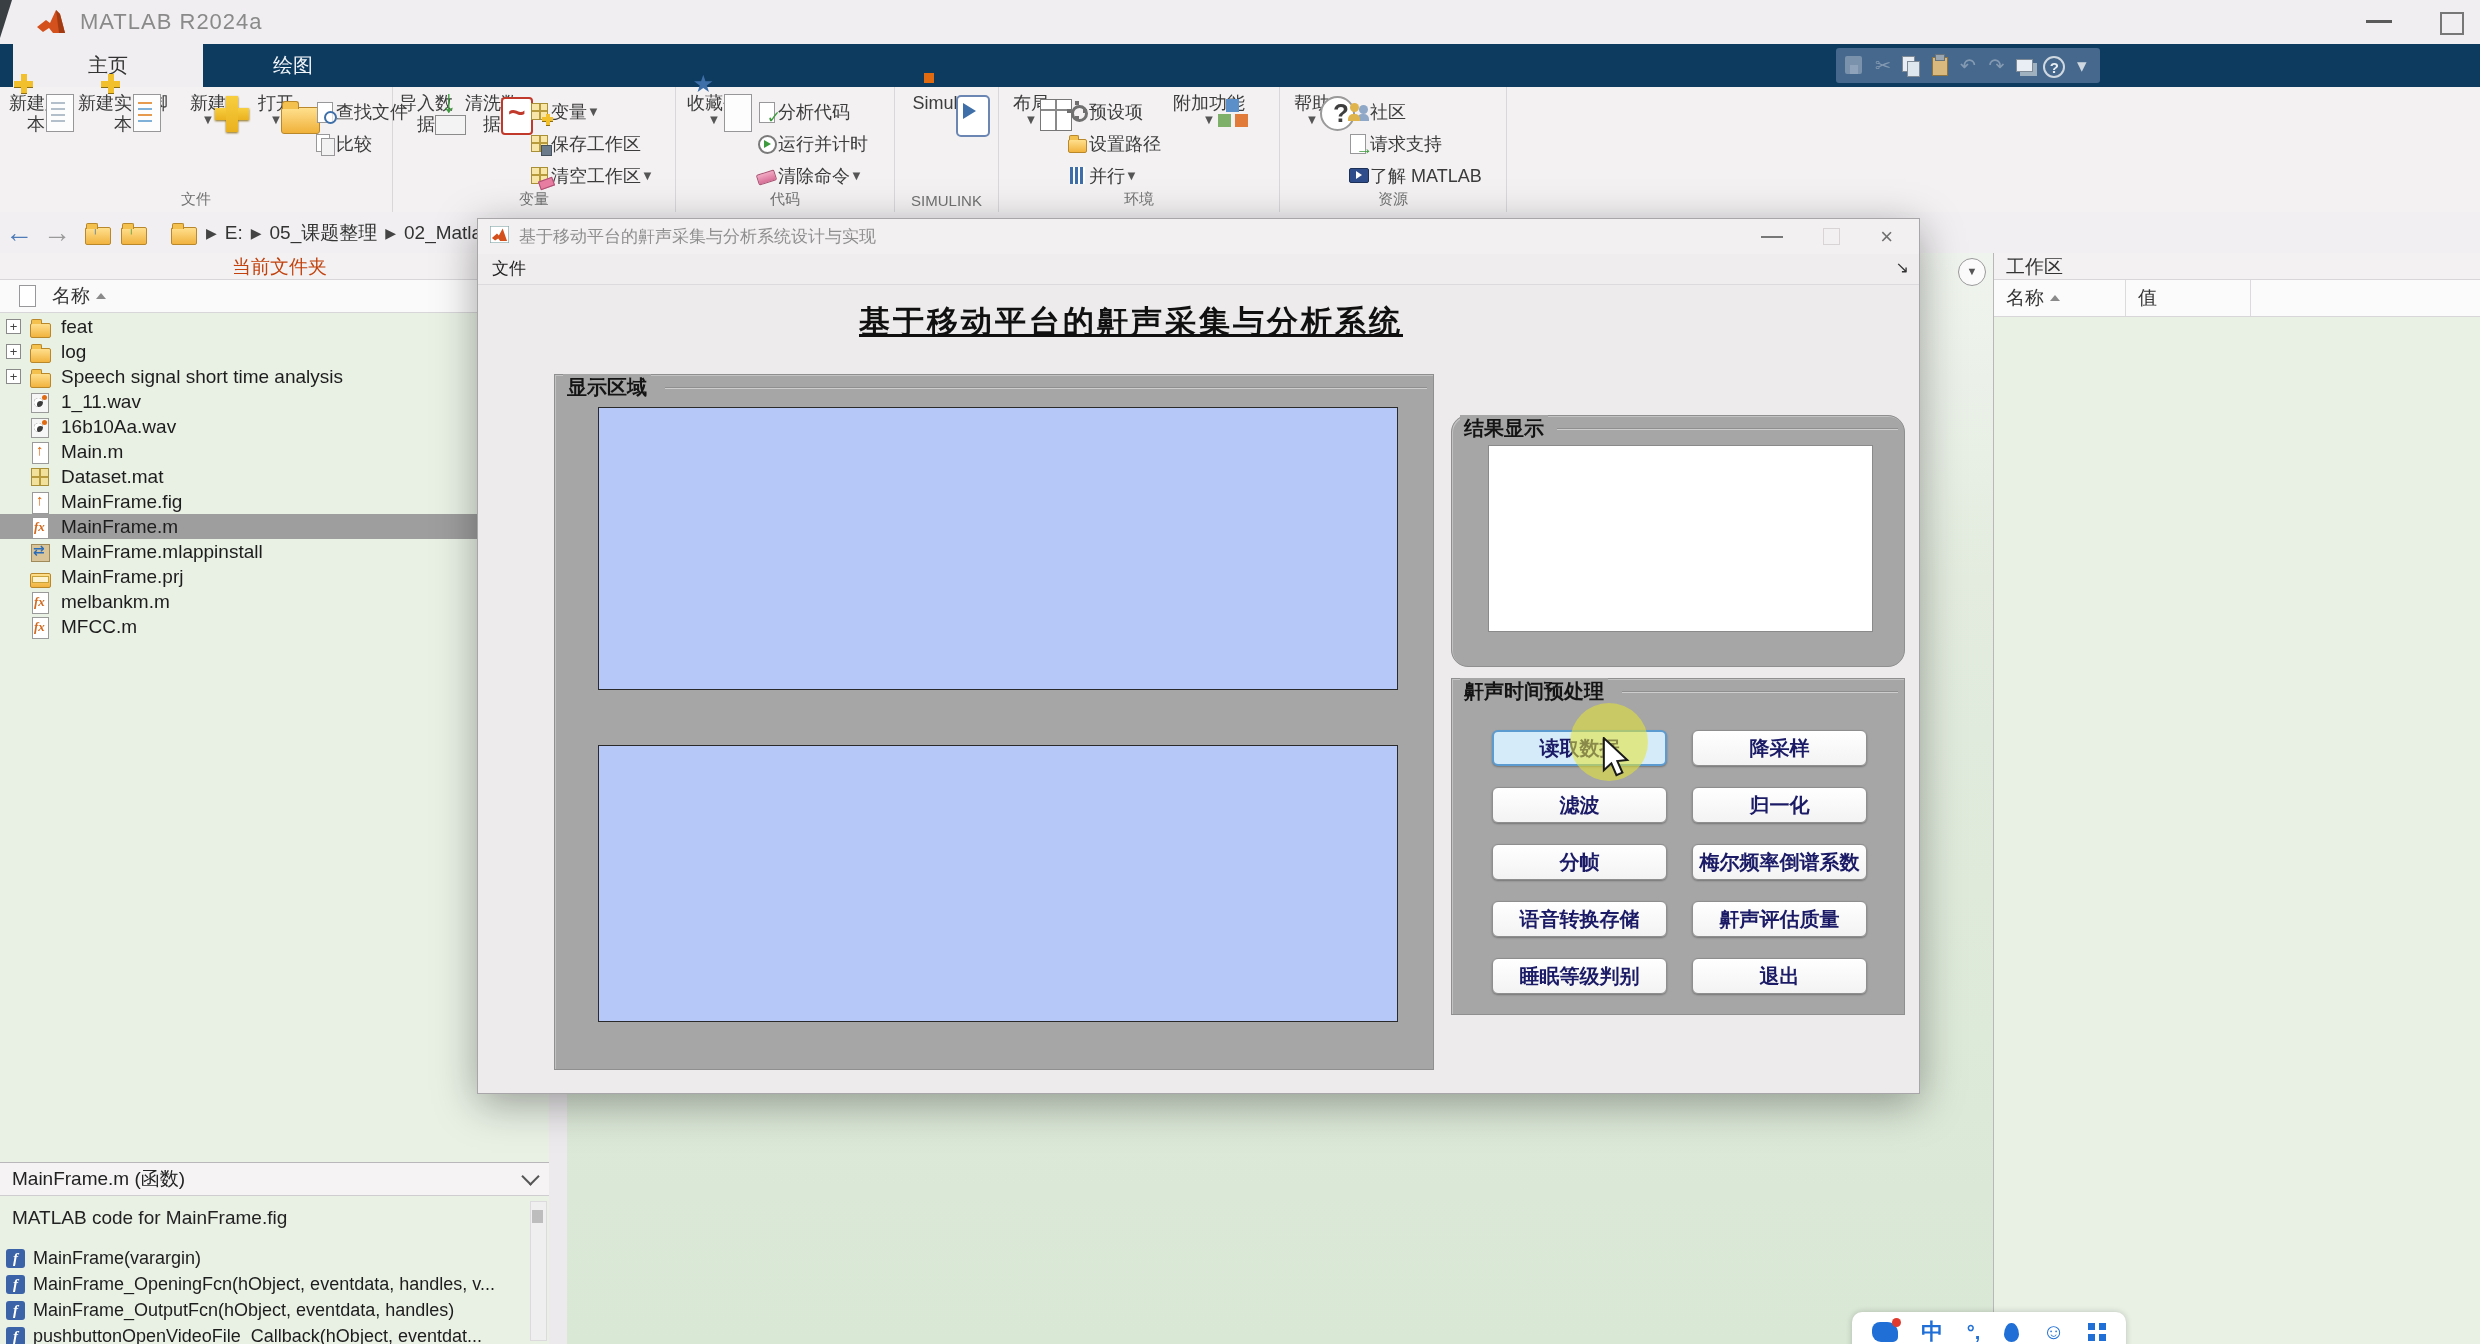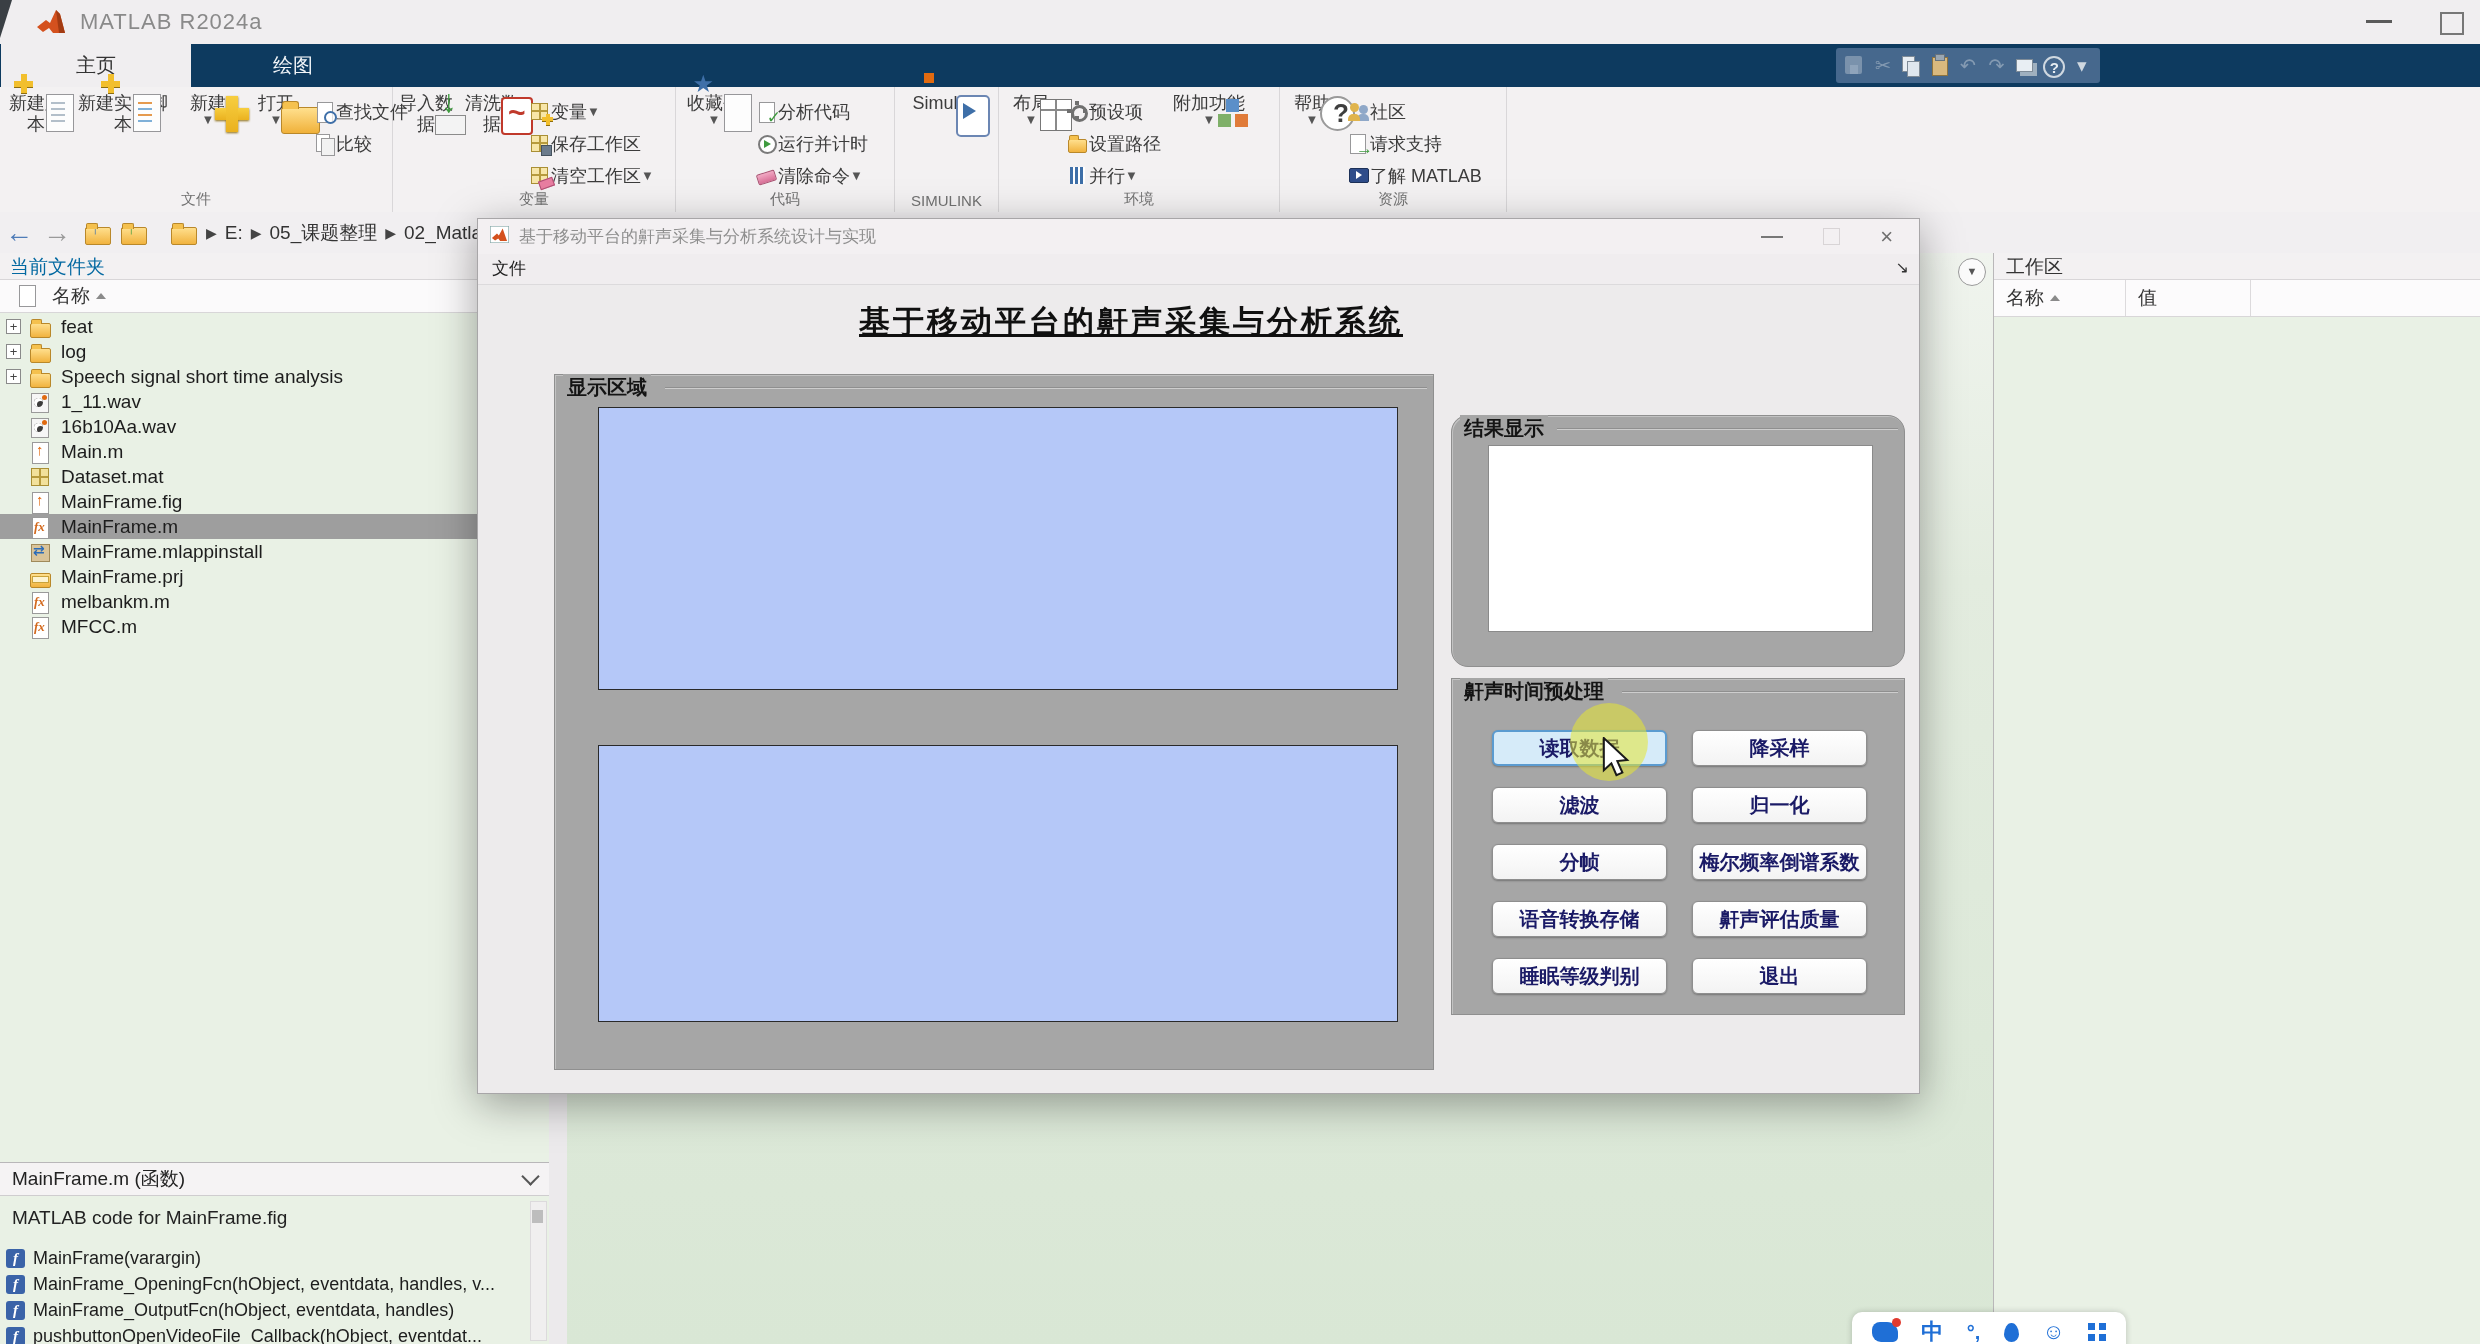--- a/index.html
+++ b/index.html
@@ -105,21 +105,21 @@
   .nav-ic{font-size:28px;font-weight:bold;width:38px;text-align:center;flex:none;}
   .crumb-sep{color:#444;font-size:14px;margin:0 8px;}
   .crumb{font-size:19px;color:#333;}
   .bfold{position:relative;width:28px;height:22px;flex:none;margin-left:8px;}
   .bfold:before{content:"";position:absolute;left:1px;top:5px;width:24px;height:16px;background:linear-gradient(#ffdf8d,#f1b33f);border:1px solid #b9882a;border-radius:2px;}
   .bfold:after{content:"";position:absolute;left:2px;top:1px;width:10px;height:5px;background:#f5c14e;border:1px solid #b9882a;border-bottom:none;border-radius:2px 2px 0 0;}
   .bfold .ov{position:absolute;left:7px;top:-2px;font-size:16px;font-weight:bold;}
 
   
   .cf-panel{position:absolute;left:0;top:253px;width:549px;height:909px;background:#e9f1e5;border-right:1px solid #c7c5c7;}
-  .cf-head{position:absolute;left:0;top:0;width:100%;height:27px;background:#f3f1f2;border-bottom:1px solid #d8d6d8;font-size:19px;color:#0369a1;line-height:27px;padding-left:10px;box-sizing:border-box;}
+  .cf-head{position:absolute;left:0;top:0;width:100%;height:27px;background:#f3f1f2;border-bottom:1px solid #d8d6d8;font-size:19px;color:#c2410c;line-height:27px;padding-left:10px;box-sizing:border-box;text-align:center;}
   .cf-colhead{position:absolute;left:0;top:27px;width:100%;height:32px;background:#fbfafb;border-bottom:1px solid #d8d6d8;display:flex;align-items:center;}
   .colname{font-size:19px;color:#333;margin-left:14px;}
   .sortup{width:0;height:0;border-left:5px solid transparent;border-right:5px solid transparent;border-bottom:6px solid #8a8a8a;margin-left:6px;}
   .doc-ic{position:relative;width:20px;height:24px;margin-left:18px;flex:none;}
   .doc-ic:before{content:"";position:absolute;left:1px;top:1px;width:15px;height:20px;background:#fff;border:1px solid #98989a;}
   .file-list{position:absolute;left:0;top:61px;width:100%;bottom:0;overflow:hidden;}
   .frow{display:flex;align-items:center;height:25px;padding-left:6px;}
   .frow.sel{background:#9e9e9e;}
   .fexp{width:15px;height:15px;border:1px solid #8a8a8a;background:#fff;color:#444;font-size:13px;line-height:13px;text-align:center;flex:none;margin-right:8px;box-sizing:border-box;}
   .fexp.none{visibility:hidden;}
@@ -214,21 +214,21 @@
           <path d="M1 19 L10 12 L14 15 L20 2 L24 6 L29 25 L17 25 L13 20 L7 24 Z" fill="#d4511e"></path>
           <path d="M20 2 L24 6 L29 25 L23 25 Z" fill="#a33b12"></path>
         </svg>
     </span>
     <span class="tb-title">MATLAB R2024a</span>
     <div class="win-min"></div>
     <div class="win-max"></div>
   </div>
 
   <div class="tabrow">
-    <div class="rtab active" style="left:1px;">主页</div>
+    <div class="rtab active" style="left:13px;">主页</div>
     <div class="rtab" style="left:198px;">绘图</div>
     <div class="rtab" style="left:388px;margin-top:48px;">APP</div>
     <div class="qa-strip">
       <span class="qa qa-save dis"></span>
       <span class="qa dis">✂</span>
       <span class="qa qa-copy"></span>
       <span class="qa qa-paste"></span>
       <span class="qa dis">↶</span>
       <span class="qa dis">↷</span>
       <span class="qa qa-win"></span>

